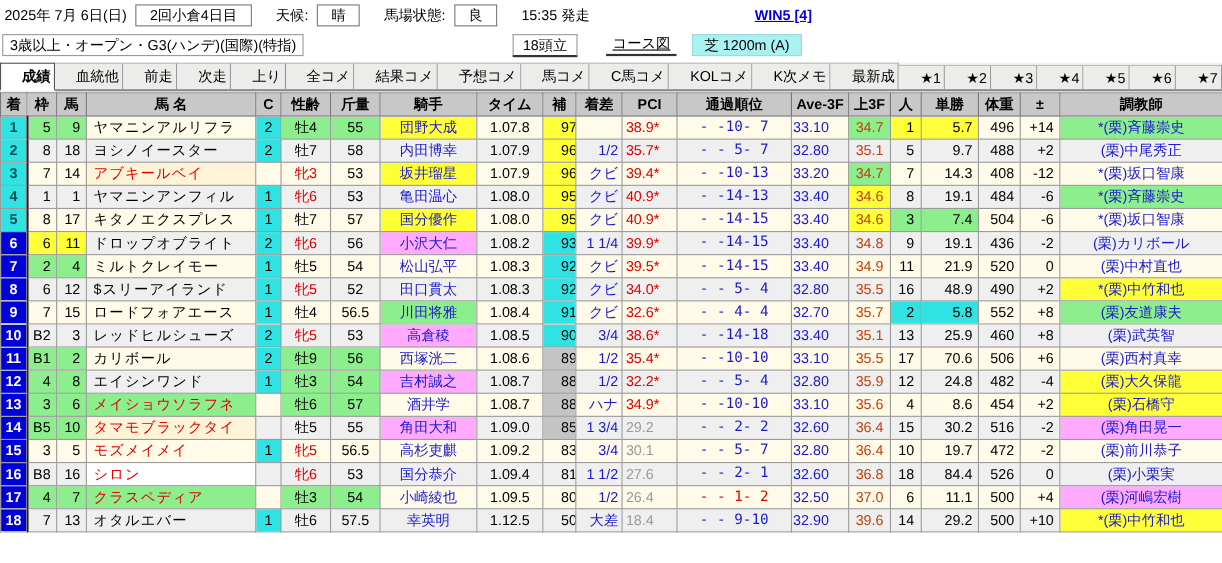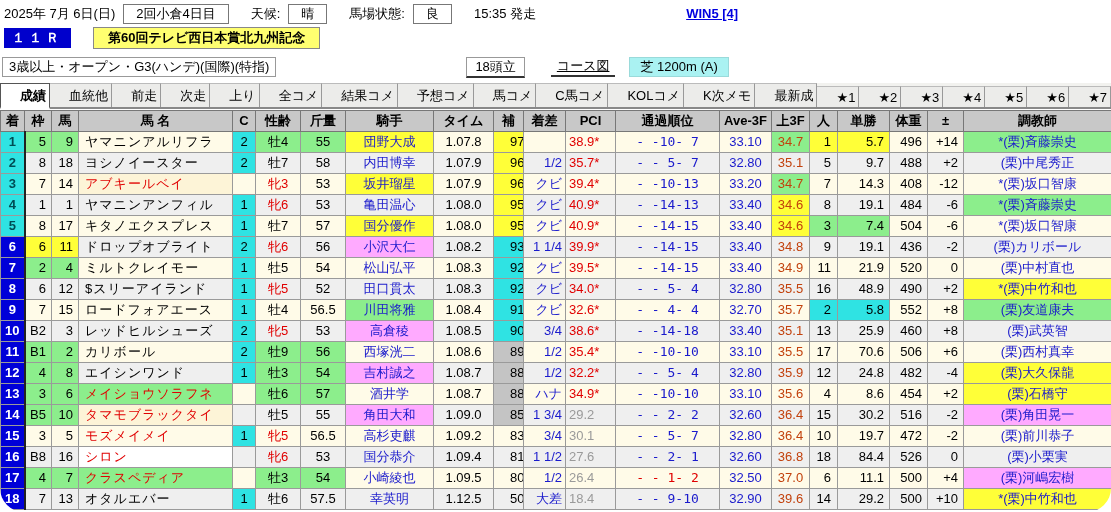--- a/index.html
+++ b/index.html
@@ -37,21 +37,21 @@
   .pos-low{background-color:#0000d8!important;color:#ffffff;}
   td.c-waku,td.c-uma{text-align:right;padding-right:5px;}
   td.c-name{text-align:left;padding-left:6px;background-color:#abf0f0;letter-spacing:1px;}
   td.c-c{text-align:center;}
   td.c-sexage,td.c-weight,td.c-time{text-align:center;}
   td.c-jockey{text-align:center;color:#1a1acc;}
   td.c-idx{text-align:center;padding-left:16px;}
   td.c-margin{text-align:right;padding-right:3px;color:#1a1acc;}
   td.c-pci{text-align:left;padding-left:3px;color:#e00000;}
   td.c-pass{text-align:center;font-family:"DejaVu Sans Mono","Liberation Mono",monospace;color:#1a1acc;}
-  td.c-ave3f{text-align:center;color:#1a1acc;}
+  td.c-ave3f{text-align:left;color:#1a1acc;}
   td.c-last3f{text-align:center;color:#c2410c;}
   td.c-pop{text-align:right;padding-right:6px;}
   td.c-odds,td.c-horsewt,td.c-wtdiff{text-align:right;padding-right:5px;}
   td.c-trainer{text-align:center;color:#1a1acc;}
   .bg-green{background-color:#8cee8c!important;}
   .bg-yellow{background-color:#ffff38!important;}
   .bg-pink{background-color:#ffaaff!important;}
   .bg-cyanb{background-color:#2fe3e3!important;}
   .bg-grayc{background-color:#c4c4c4!important;}
   .bg-cream{background-color:#fdf4d7!important;}
@@ -68,24 +68,20 @@
     <span>2025年 7月 6日(日)</span>
     <span class="box">2回小倉4日目</span>
     <span class="lbl">天候:</span>
     <span class="box">晴</span>
     <span class="lbl">馬場状態:</span>
     <span class="box">良</span>
     <span class="lbl">15:35 発走</span>
     <span class="win5">WIN5 [4]</span>
   </div>
 
-  <div class="hline hline2">
-    <span class="race-no">１１Ｒ</span>
-    <span class="race-name">第60回テレビ西日本賞北九州記念</span>
-  </div>
 
   <div class="hline hline3">
     <span class="cond-box">3歳以上・オープン・G3(ハンデ)(国際)(特指)</span>
     <span class="heads-box">18頭立</span>
     <span class="cmap">コース図</span>
     <span class="course">芝 1200m (A)</span>
   </div>
 
   <div class="tabs" id="tabs">
       <div class="tab active">成績</div>

